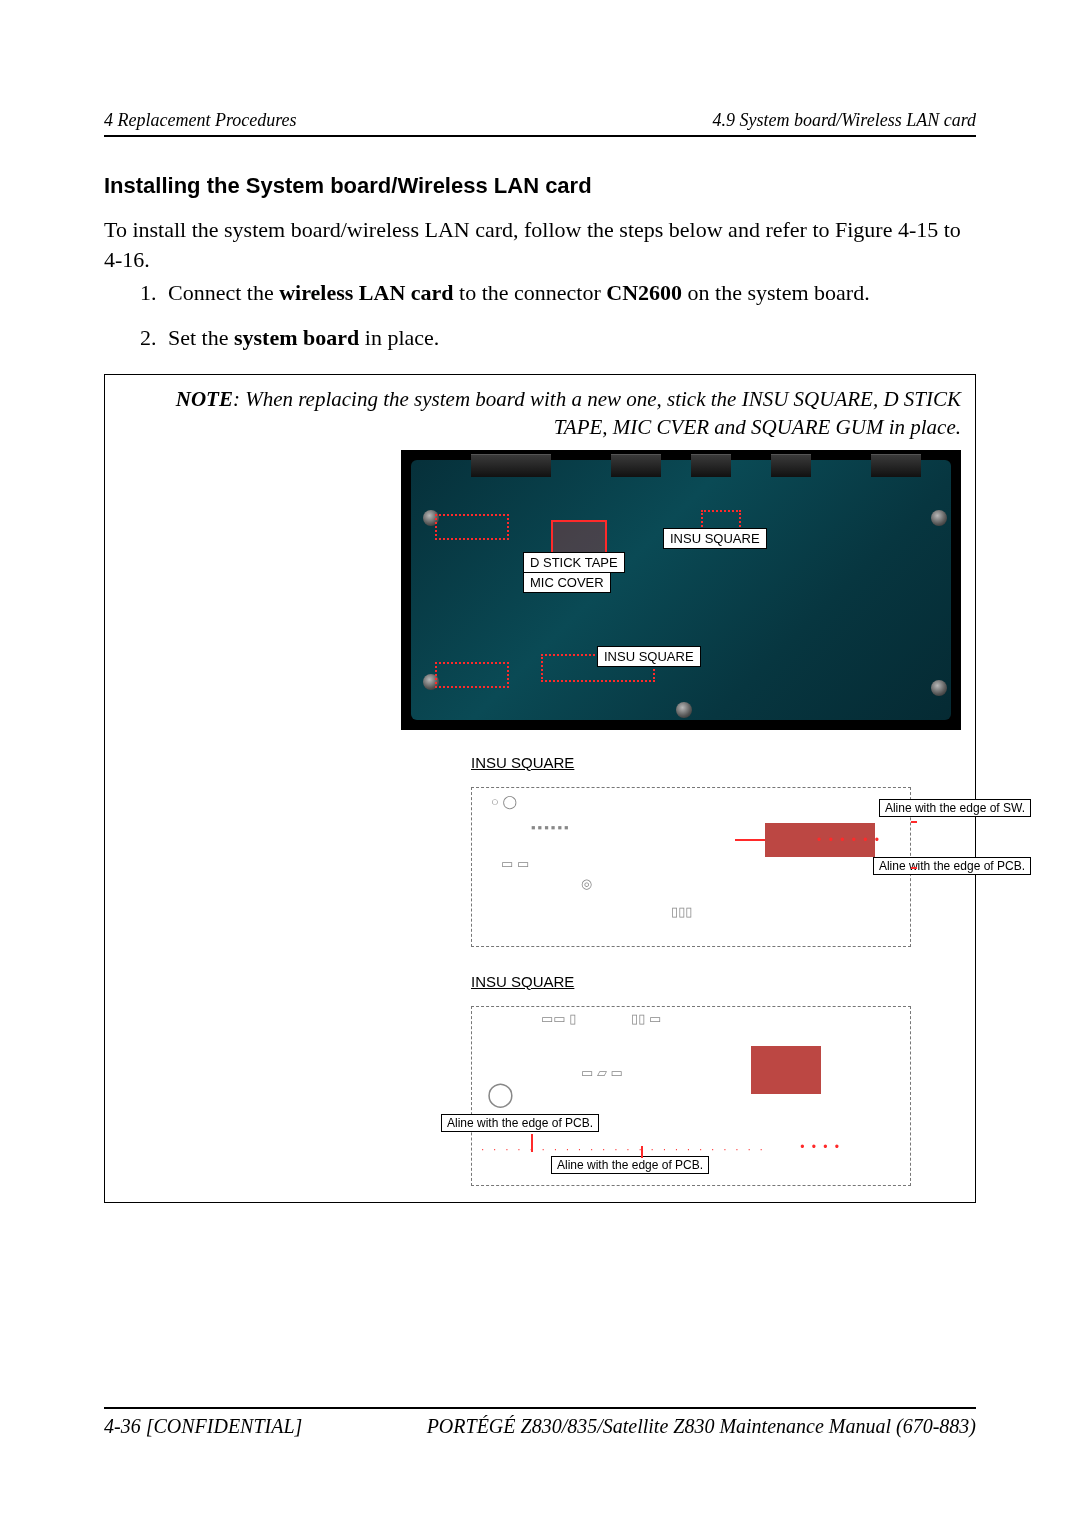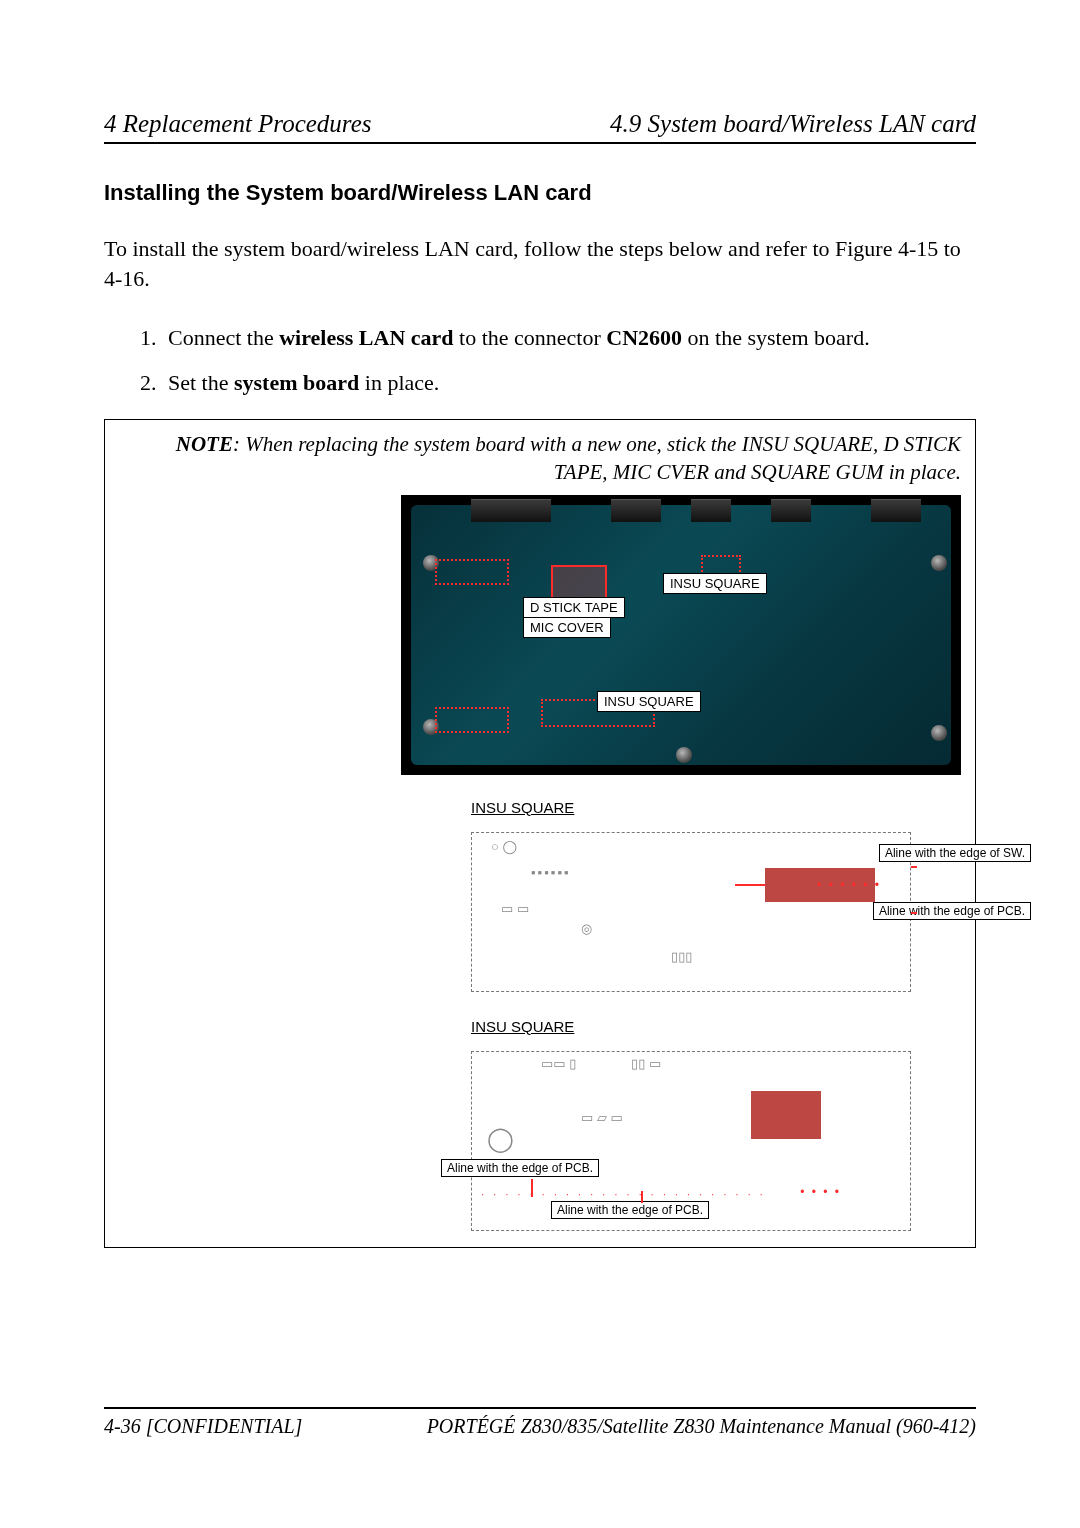--- a/index.html
+++ b/index.html
@@ -17,39 +17,39 @@
     padding: 110px 104px 60px 104px;
     width: 100%;
     height: 100%;
     position: relative;
   }
   .header-row {
     display: flex;
     justify-content: space-between;
     align-items: baseline;
     font-style: italic;
-    font-size: 25px;
+    font-size: 18px;
     margin-bottom: 4px;
   }
   .header-rule {
     border: none;
     border-top: 2px solid #000;
     margin: 0;
     margin-bottom: 36px;
   }
   .section-heading {
     font-family: Arial, Helvetica, sans-serif;
     font-weight: bold;
     font-size: 22px;
-    margin-bottom: 28px;
+    margin-bottom: 16px;
   }
   .body-text {
     font-size: 22px;
     line-height: 1.35;
-    margin-bottom: 30px;
+    margin-bottom: 4px;
   }
   ol.steps {
     font-size: 22px;
     line-height: 1.4;
     margin: 0 0 20px 0;
     padding-left: 58px;
   }
   ol.steps li {
     padding-left: 6px;
     margin-bottom: 14px;
@@ -293,17 +293,17 @@
         </div>
 
       </div>
     </div>
   </div>
 
   <div class="footer">
     <hr class="footer-rule">
     <div class="footer-row">
       <span>4-36      [CONFIDENTIAL]</span>
-      <span>PORTÉGÉ Z830/835/Satellite Z830 Maintenance Manual (960-412)</span>
+      <span>PORTÉGÉ Z830/835/Satellite Z830 Maintenance Manual (670-883)</span>
     </div>
   </div>
 
 </div>
 
 </body></html>

